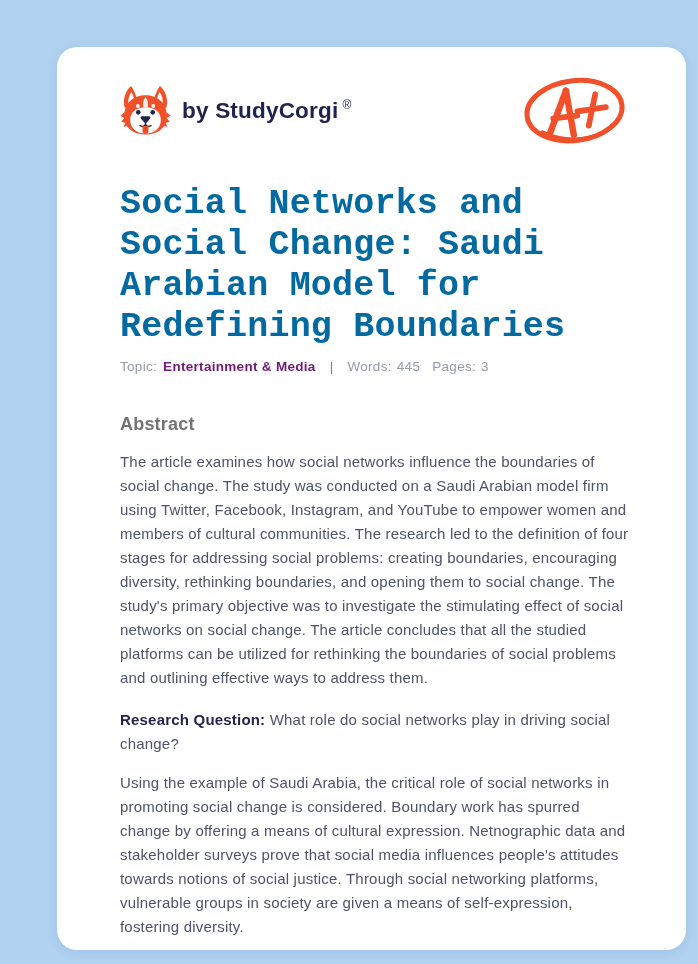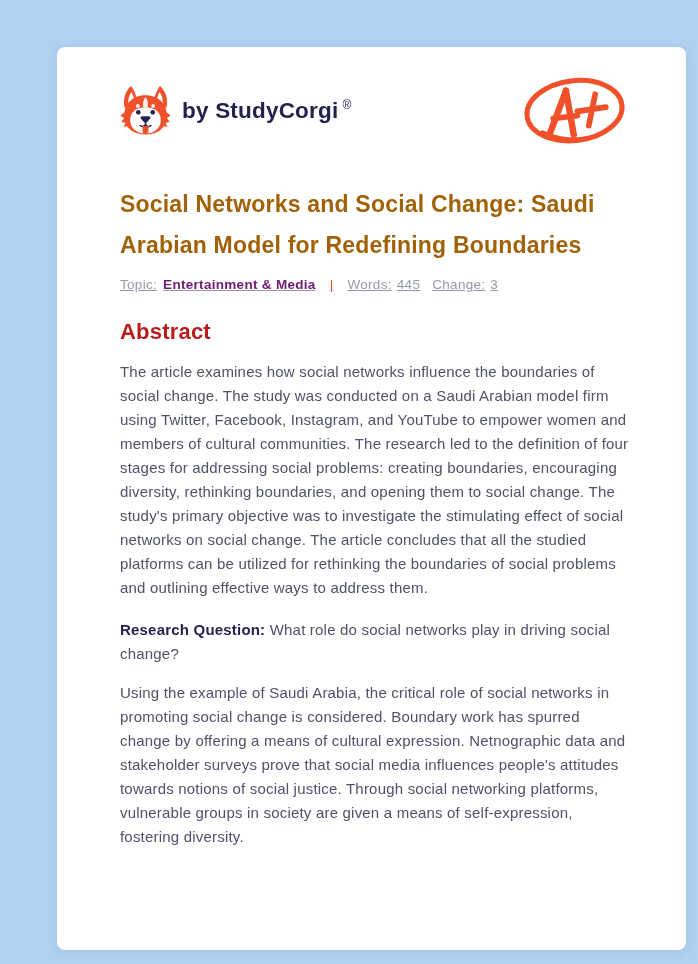--- a/index.html
+++ b/index.html
@@ -7,21 +7,21 @@
     width: 698px; height: 964px;
     background: #b0d1f0;
     font-family: "Liberation Sans", sans-serif;
     overflow: hidden;
   }
   .card {
     position: absolute;
     left: 57px; top: 47px;
     width: 629px; height: 903px;
     background: #ffffff;
-    border-radius: 8px;
+    border-radius: 20px;
     padding: 28px 58px 0 63px;
     box-shadow: 0 2px 10px rgba(40,70,120,0.10);
   }
   .header-row {
     display: flex;
     justify-content: space-between;
     align-items: center;
     height: 72px;
   }
   .brand {
@@ -42,50 +42,50 @@
     font-weight: 400;
     margin-left: 4px;
     vertical-align: 9px;
   }
   .corgi-svg { width: 51px; height: 53px; display: block; }
   .grade-svg { width: 107px; height: 72px; display: block; }
 
   .title {
     margin-top: 37px;
     width: 508px;
-    font-size: 23px;
+    font-size: 35px;
     font-weight: 700;
     line-height: 41px;
-    color: #a16207;
+    color: #0369a1;
     letter-spacing: 0.2px;
+    font-family: Liberation Mono, monospace;
   }
   .meta {
     display: flex;
     align-items: baseline;
     margin-top: 11px;
     font-size: 13.5px;
     color: #9599ab;
     letter-spacing: 0.3px;
-    text-decoration: underline;
   }
   .meta .topic-label { margin-right: 6px; }
   .meta .topic-value {
     color: #701a75;
     font-weight: 700;
     cursor: pointer;
   }
   .meta .sep { color: #e84f27; margin: 0 14px; }
   .meta .num { margin-left: 5px; margin-right: 12px; }
   .meta .num:last-child { margin-right: 0; }
 
   .section-heading {
-    margin-top: 27px;
-    font-size: 22px;
+    margin-top: 40px;
+    font-size: 18px;
     font-weight: 700;
-    color: #b91c1c;
+    color: #737373;
     letter-spacing: 0.2px;
   }
   .body-text {
     margin-top: 15px;
     width: 510px;
     font-size: 15px;
     line-height: 24px;
     color: #4f5268;
     letter-spacing: 0.2px;
   }
@@ -149,21 +149,21 @@
   </div>
 
   <h1 class="title">Social Networks and Social Change: Saudi Arabian Model for Redefining Boundaries</h1>
 
   <div class="meta">
     <span class="topic-label">Topic:</span>
     <span class="topic-value">Entertainment &amp; Media</span>
     <span class="sep">|</span>
     <span>Words:</span>
     <span class="num">445</span>
-    <span>Change:</span>
+    <span>Pages:</span>
     <span class="num">3</span>
   </div>
 
   <h2 class="section-heading">Abstract</h2>
   <p class="body-text">The article examines how social networks influence the boundaries of social change. The study was conducted on a Saudi Arabian model firm using Twitter, Facebook, Instagram, and YouTube to empower women and members of cultural communities. The research led to the definition of four stages for addressing social problems: creating boundaries, encouraging diversity, rethinking boundaries, and opening them to social change. The study's primary objective was to investigate the stimulating effect of social networks on social change. The article concludes that all the studied platforms can be utilized for rethinking the boundaries of social problems and outlining effective ways to address them.</p>
 
   <p class="body-text rq">
     <span class="rq-label">Research Question:</span>
     <span>What role do social networks play in driving social change?</span>
   </p>

